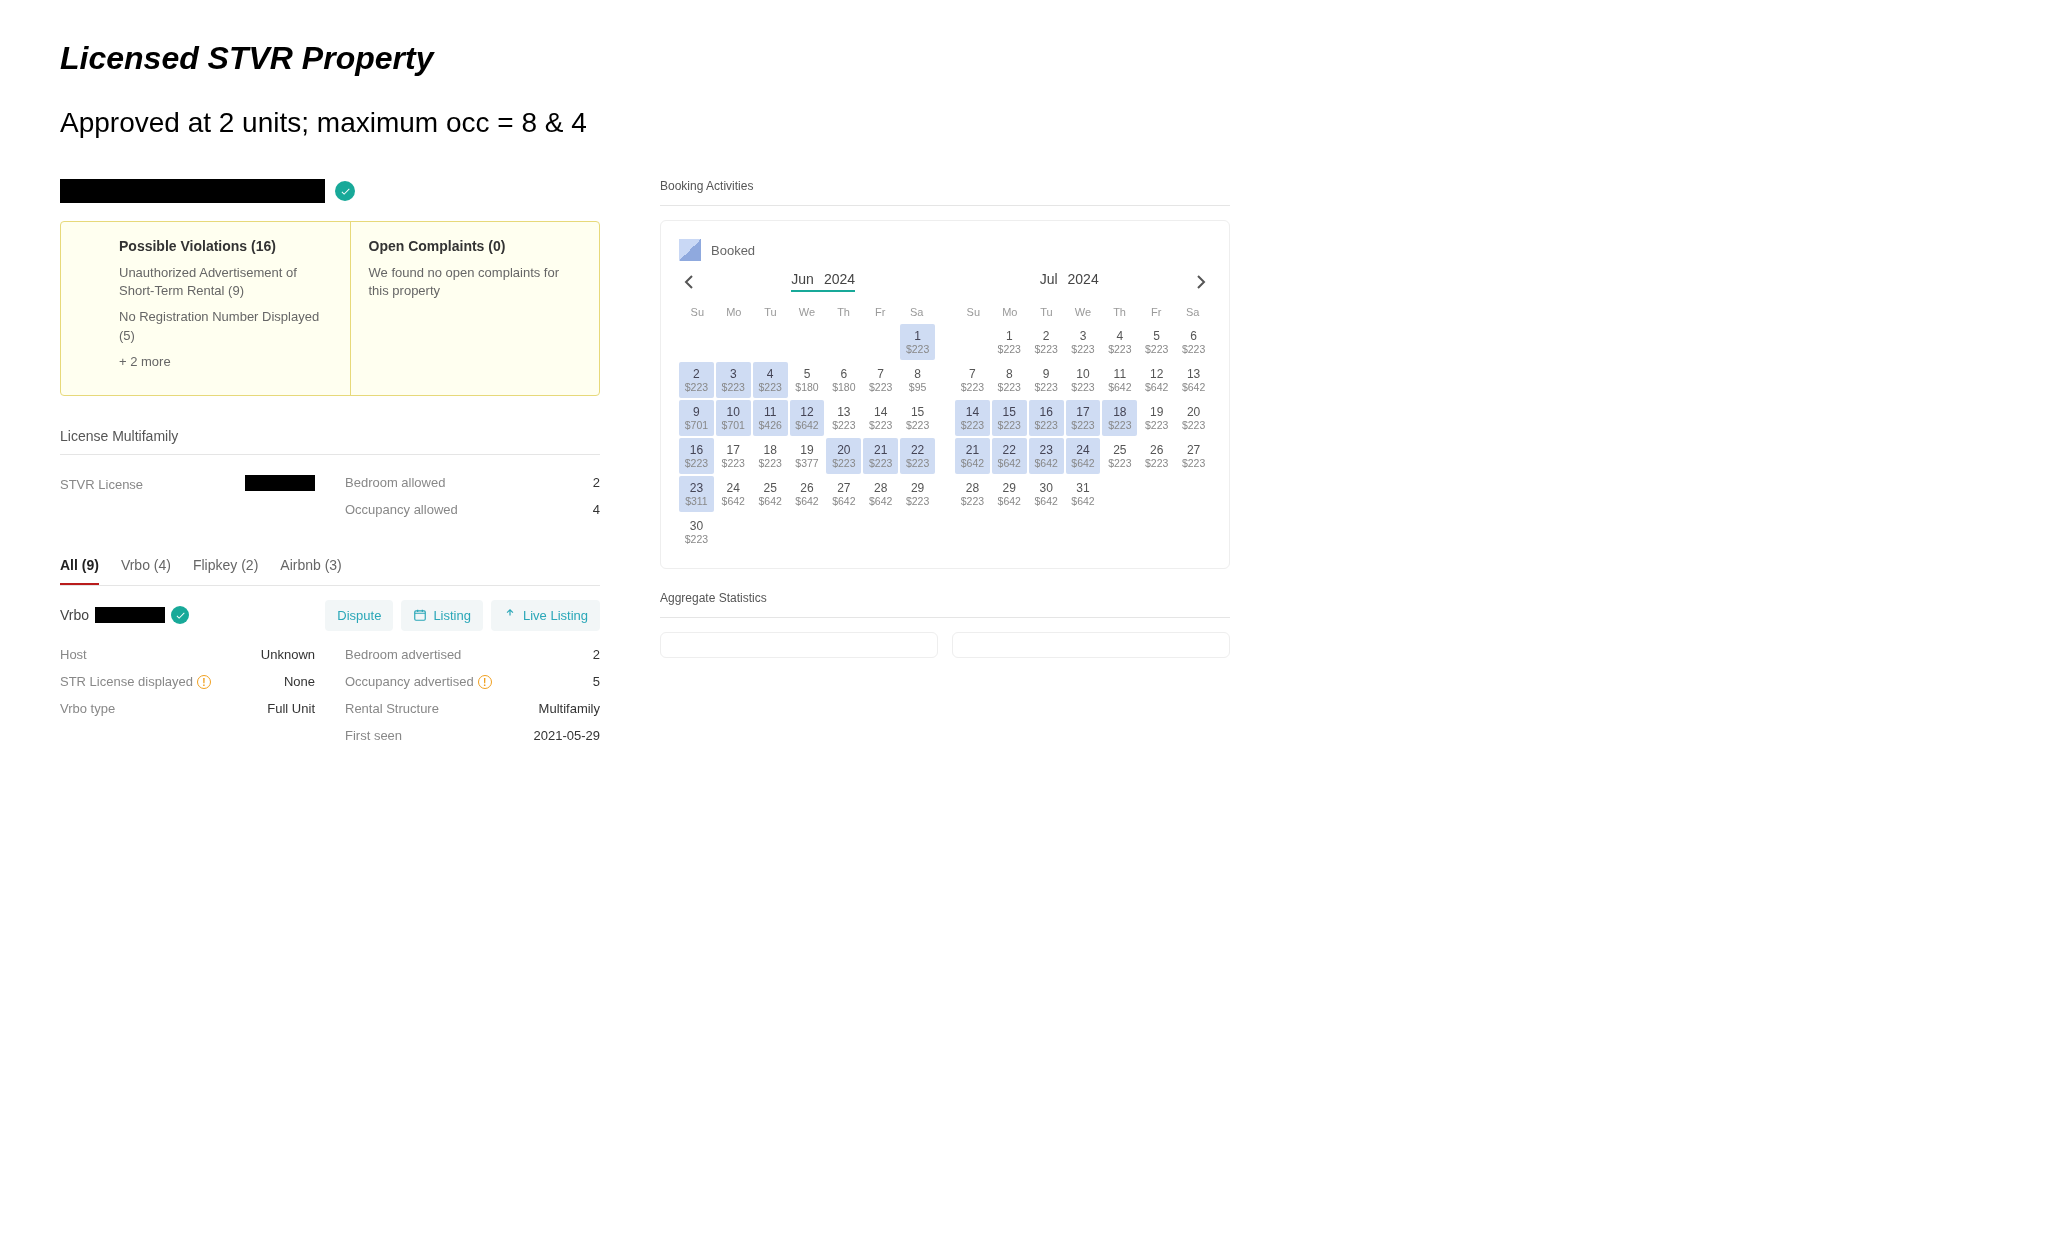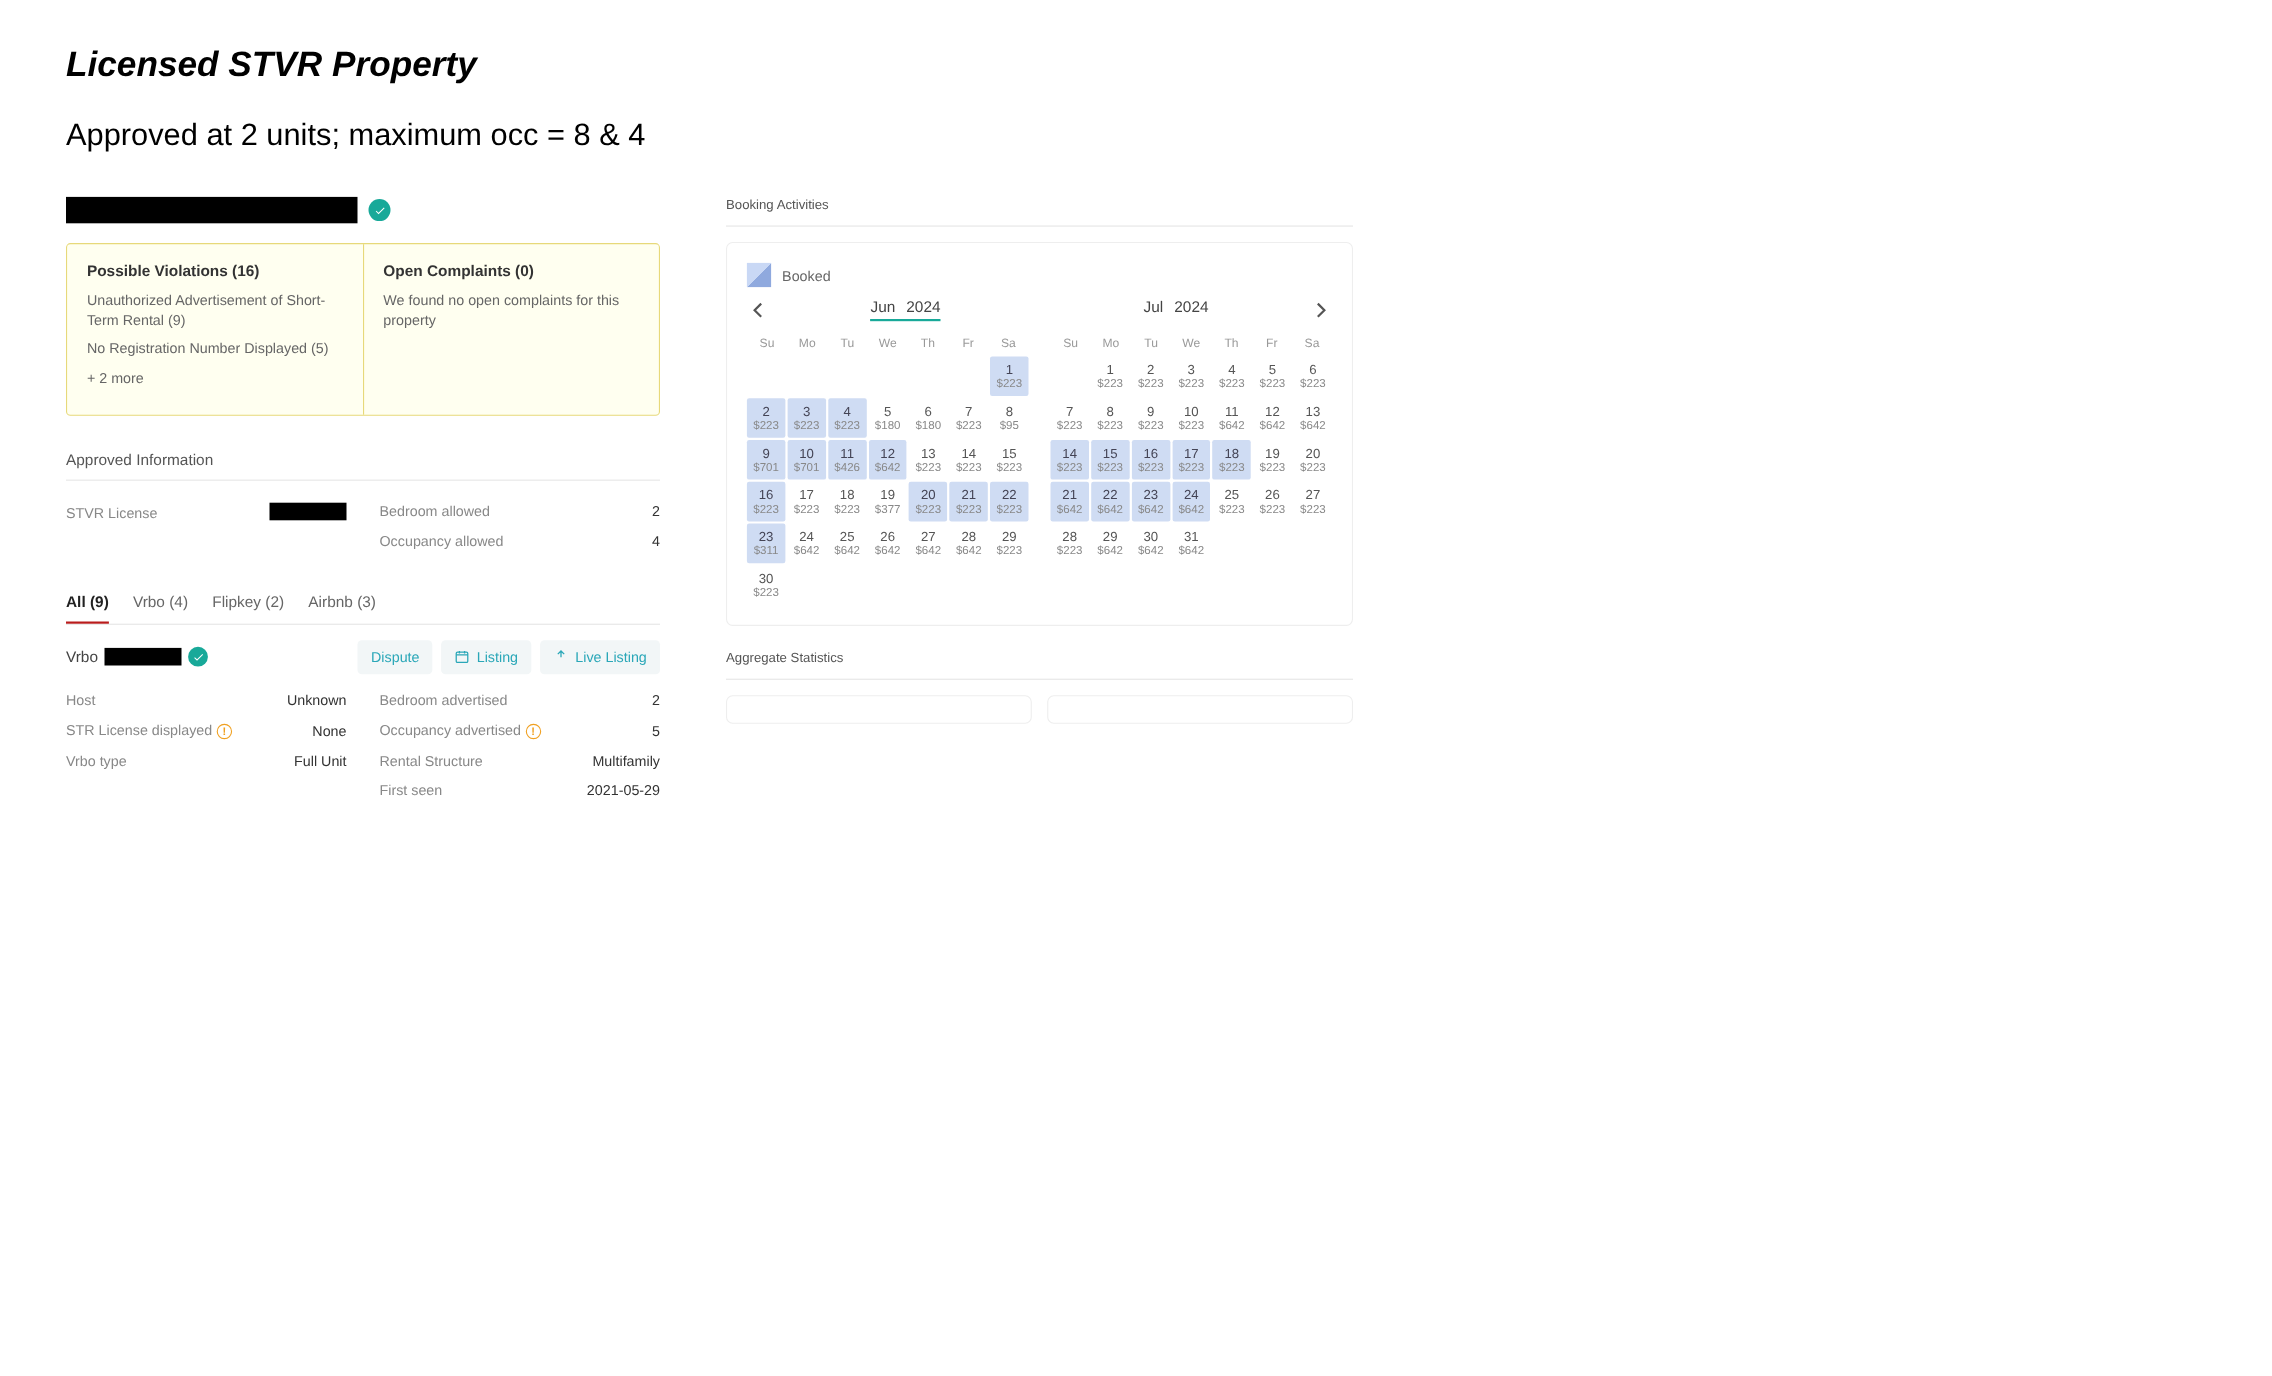--- a/index.html
+++ b/index.html
@@ -54,21 +54,21 @@
     border-radius: 4px;
     display: flex;
     margin-bottom: 22px;
   }
   .alert-half {
     flex: 1;
     padding: 16px 18px;
     font-size: 13px;
     color: #666;
   }
-  .alert-half:first-child { border-right: 1px solid #e7d97a; }
+  .alert-half:first-child { border-right: 1px solid #e7d97a; margin-left: 40px; }
   .alert-title {
     font-weight: 600;
     color: #333;
     margin-bottom: 10px;
     font-size: 14px;
   }
   .alert-item { margin-bottom: 8px; line-height: 1.4; }
 
   .section-hdr {
     font-size: 14px;
@@ -207,21 +207,21 @@
             <div class="alert-item">No Registration Number Displayed (5)</div>
             <div class="alert-item">+ 2 more</div>
           </div>
       </div>
       <div class="alert-half">
         <div class="alert-title">Open Complaints (0)</div>
         <div class="alert-item">We found no open complaints for this property</div>
       </div>
     </div>
 
-    <div class="section-hdr">Approved Information</div>
+    <div class="section-hdr">License Multifamily</div>
     <div class="kv-grid">
       <div id="lic-left">
           <div class="kv-row">
             <span class="kv-label">STVR License</span>
             <span class="kv-val"><span class="redact-small"></span></span>
           </div>
         </div>
       <div id="lic-right">
           <div class="kv-row">
             <span class="kv-label">Bedroom allowed</span>

